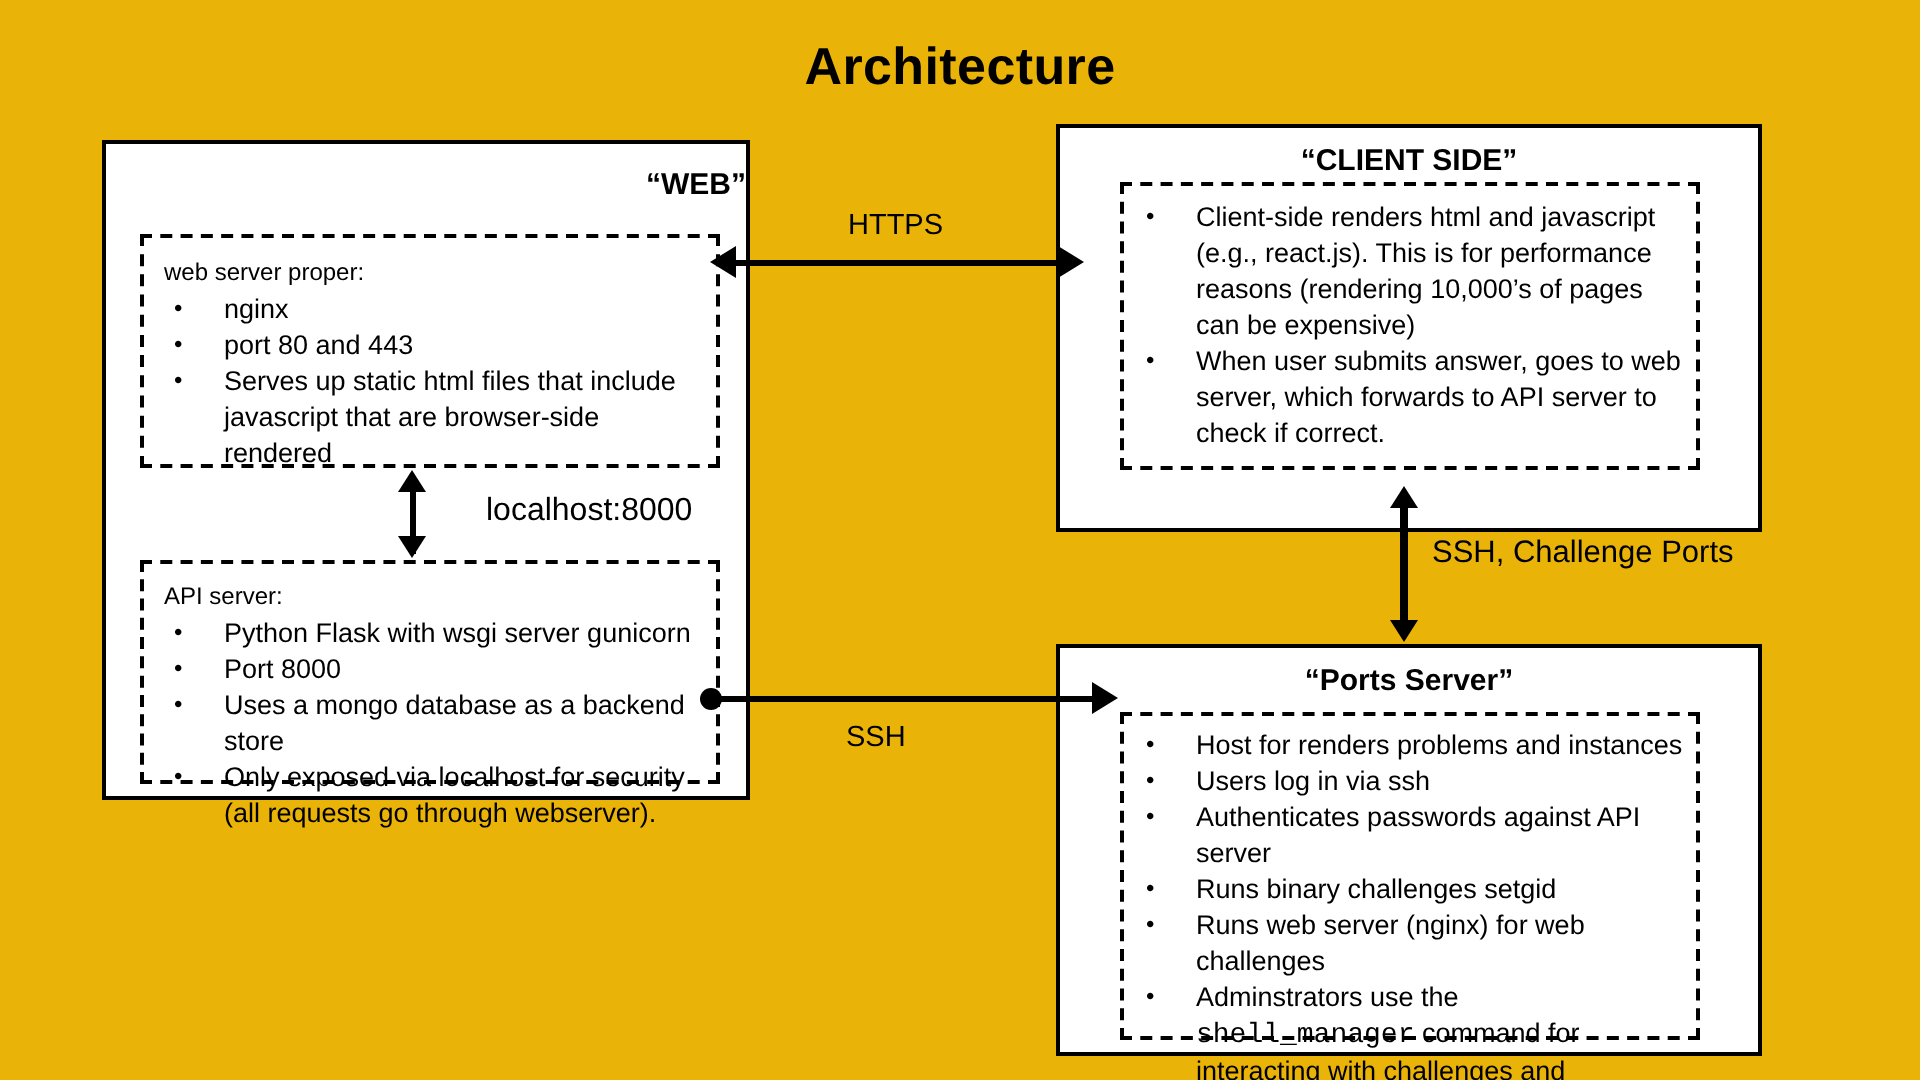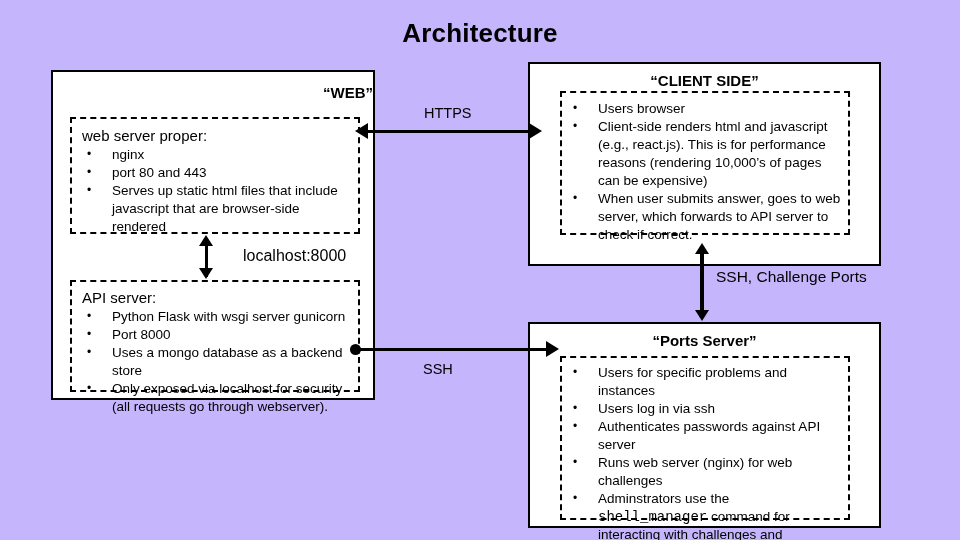--- a/index.html
+++ b/index.html
@@ -8,21 +8,21 @@
     background: #ffffff;
   }
   body {
     font-family: "Liberation Sans", sans-serif;
     color: #000000;
   }
   #canvas {
     position: relative;
     width: 960px;
     height: 540px;
-    background: #c4b5fd;
+    background: #eab308;
     overflow: hidden;
   }
   .title {
     position: absolute;
     left: 0;
     top: 18px;
     width: 960px;
     text-align: center;
     font-size: 26px;
     font-weight: bold;
@@ -42,21 +42,21 @@
     font-size: 15px;
     font-weight: bold;
   }
   .inner-box {
     position: absolute;
     border: 2px dashed #000000;
     box-sizing: border-box;
     background: #ffffff;
   }
   .lead {
-    font-size: 15px;
+    font-size: 12px;
     line-height: 18px;
     margin: 0 0 1px 0;
     padding: 0 0 0 4px;
   }
   ul.bullets {
     list-style: none;
     margin: 0;
     padding: 0;
   }
   ul.bullets > li {
@@ -163,35 +163,35 @@
         <li>Only exposed via localhost for security (all requests go through webserver).</li>
       </ul>
     </div>
   </div>
 
   <div class="outer-box" style="left:528px; top:62px; width:353px; height:204px;">
     <div class="box-title" style="top:8px;">“CLIENT SIDE”</div>
 
     <div class="inner-box" style="left:30px; top:27px; width:290px; height:144px; padding:7px 6px 0 2px;">
       <ul class="bullets">
-        <li>Users browser</li>
         <li>Client-side renders html and javascript (e.g., react.js). This is for performance reasons (rendering 10,000’s of pages can be expensive)</li>
         <li>When user submits answer, goes to web server, which forwards to API server to check if correct.</li>
       </ul>
     </div>
   </div>
 
   <div class="outer-box" style="left:528px; top:322px; width:353px; height:206px;">
     <div class="box-title" style="top:8px;">“Ports Server”</div>
 
     <div class="inner-box" style="left:30px; top:32px; width:290px; height:164px; padding:6px 6px 0 2px;">
       <ul class="bullets">
-        <li>Users for specific problems and instances</li>
+        <li>Host for renders problems and instances</li>
         <li>Users log in via ssh</li>
         <li>Authenticates passwords against API server</li>
+        <li>Runs binary challenges setgid</li>
         <li>Runs web server (nginx) for web challenges</li>
         <li><span>Adminstrators use the </span><span class="mono">shell_manager</span><span> command for interacting with challenges and instances</span></li>
 
       </ul>
     </div>
   </div>
 
   <div>
     <div class="h-line" style="left:366px; top:130px; width:165px;"></div>
     <div class="arrow-left" style="left:355px; top:123px;"></div>

